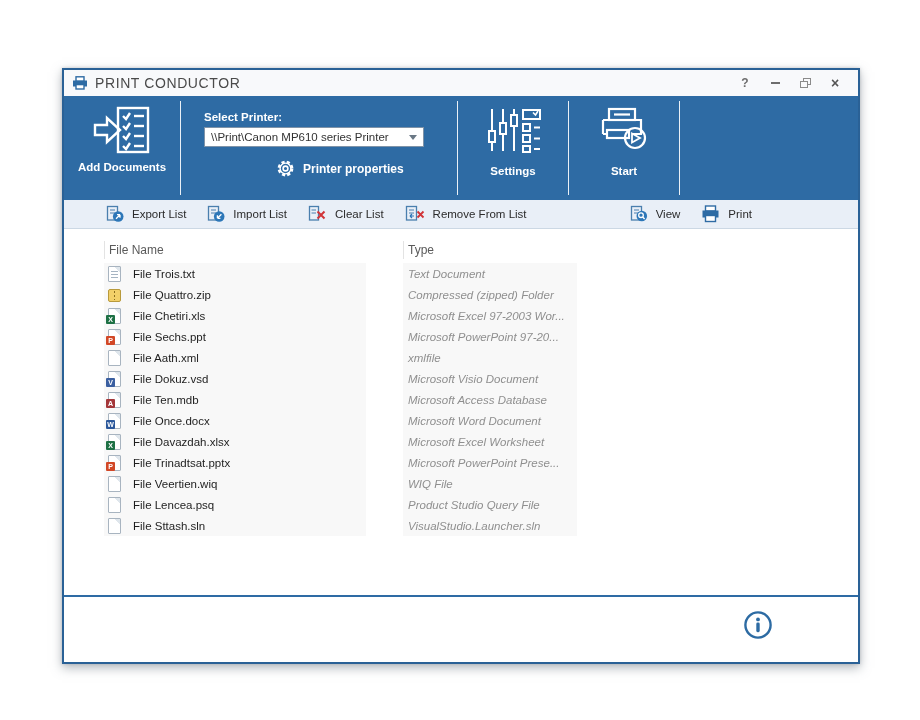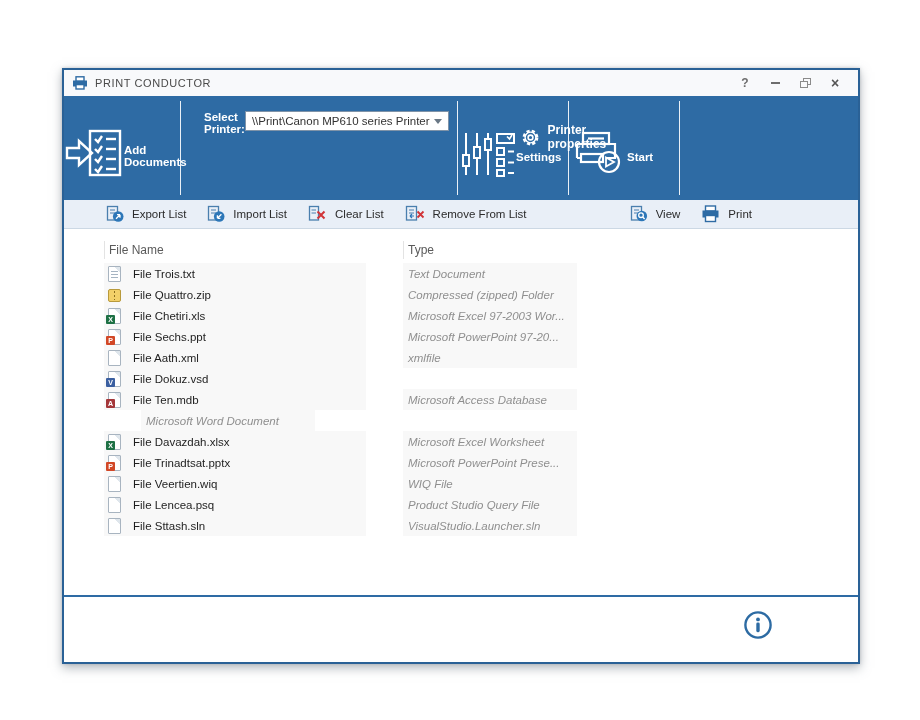--- a/index.html
+++ b/index.html
@@ -8,47 +8,47 @@
 
   .window {
     position:absolute; left:62px; top:68px; width:798px; height:596px;
     background:#ffffff; border:2px solid #2a6196;
     box-shadow:0 4px 10px rgba(110,120,130,.5), 0 0 3px rgba(120,130,140,.35);
     display:flex; flex-direction:column;
   }
 
   
   .titlebar { height:26px; background:#f8f9fb; display:flex; align-items:center; padding:0 8px; flex:0 0 auto; }
-  .titlebar .app-title { font-size:11px; color:#4a4a4a; letter-spacing:.6px; margin-left:7px; font-weight:normal; }
+  .titlebar .app-title { font-size:14px; color:#4a4a4a; letter-spacing:.6px; margin-left:7px; font-weight:normal; }
   .titlebar .spacer { flex:1; }
   .tb-btn { width:30px; height:22px; display:flex; align-items:center; justify-content:center; color:#6d6d6d; font-size:12px; cursor:default; }
   .tb-btn.help { font-weight:bold; }
   .min-glyph { display:block; width:9px; height:0; border-bottom:2px solid #6d6d6d; }
   .restore-glyph { position:relative; width:11px; height:10px; display:block; }
   .restore-glyph i { position:absolute; display:block; border:1.5px solid #8a8a8a; background:#f8f9fb; }
   .restore-glyph i.back { left:3px; top:0; width:8px; height:7px; }
   .restore-glyph i.front { left:0; top:3px; width:8px; height:7px; }
   .close-glyph { font-size:14px; font-weight:bold; color:#555; line-height:1; }
 
   
   .main-toolbar { height:104px; background:#2e6ba4; display:flex; flex:0 0 auto; color:#fff; }
-  .mt-sec { display:flex; flex-direction:row; align-items:center; }
+  .mt-sec { display:flex; flex-direction:column; align-items:center; }
   .mt-divider { width:1px; background:rgba(255,255,255,.9); margin:5px 0; }
   .sec-add { width:116px; padding-top:9px; cursor:pointer; }
   .sec-add .mt-label { margin-top:6px; }
   .mt-label { font-size:11.5px; font-weight:bold; color:#fff; }
   .sec-printer { width:276px; align-items:flex-start; padding:15px 0 0 23px; }
   .select-printer-label { font-size:11.5px; font-weight:bold; margin-bottom:4px; }
   .printer-combo { width:220px; height:20px; background:#fff; border:1px solid #7f93a8; display:flex; align-items:center; padding:0 6px; cursor:pointer; }
   .printer-combo .combo-text { flex:1; font-size:11.5px; color:#333; white-space:nowrap; overflow:hidden; }
   .combo-arrow { width:0; height:0; border-left:4px solid transparent; border-right:4px solid transparent; border-top:5px solid #6a7885; margin-left:4px; }
   .printer-props { display:flex; align-items:center; gap:8px; margin:12px 0 0 72px; cursor:pointer; }
   .printer-props .mt-label { font-size:12px; }
   .sec-settings, .sec-start { width:110px; padding-top:11px; cursor:pointer; }
-  .sec-settings .mt-label, .sec-start .mt-label { margin-top:6px; }
+  .sec-settings .mt-label, .sec-start .mt-label { margin-top:12px; }
   .mt-rest { flex:1; }
 
   
   .actionbar { height:29px; background:#e9eff7; border-bottom:1px solid #ccd8e4; display:flex; align-items:center; padding:0 106px 0 42px; flex:0 0 auto; }
   .ab-btn { display:flex; align-items:center; gap:8px; font-size:11.5px; color:#2b2b2b; margin-right:21px; cursor:pointer; white-space:nowrap; }
   .ab-btn:last-child { margin-right:0; }
   .ab-spacer { flex:1; }
 
   
   .list-area { height:366px; background:#fff; padding-top:8px; flex:0 0 auto; overflow:hidden; }
@@ -347,34 +347,43 @@
     </div>
   </div>
           <div class="cols">
     <div class="col-name">
       <span class="ficon vsd">
                 <span class="badge" style="background: rgb(59, 95, 160);">V</span>
               </span>
       <span class="file-name">File Dokuz.vsd</span>
     </div>
     <div class="col-gap"></div>
+    <div class="col-type">
+      <span class="file-type">Microsoft Visio Document</span>
+    </div>
   </div>
           <div class="cols">
     <div class="col-name">
       <span class="ficon mdb">
                 <span class="badge" style="background: rgb(164, 55, 58);">A</span>
               </span>
       <span class="file-name">File Ten.mdb</span>
     </div>
     <div class="col-gap"></div>
     <div class="col-type">
       <span class="file-type">Microsoft Access Database</span>
     </div>
   </div>
           <div class="cols">
+    <div class="col-name">
+      <span class="ficon docx">
+                <span class="badge" style="background: rgb(43, 87, 154);">W</span>
+              </span>
+      <span class="file-name">File Once.docx</span>
+    </div>
     <div class="col-gap"></div>
     <div class="col-type">
       <span class="file-type">Microsoft Word Document</span>
     </div>
   </div>
           <div class="cols">
     <div class="col-name">
       <span class="ficon xlsx">
                 <span class="badge" style="background: rgb(30, 113, 69);">X</span>
               </span>

